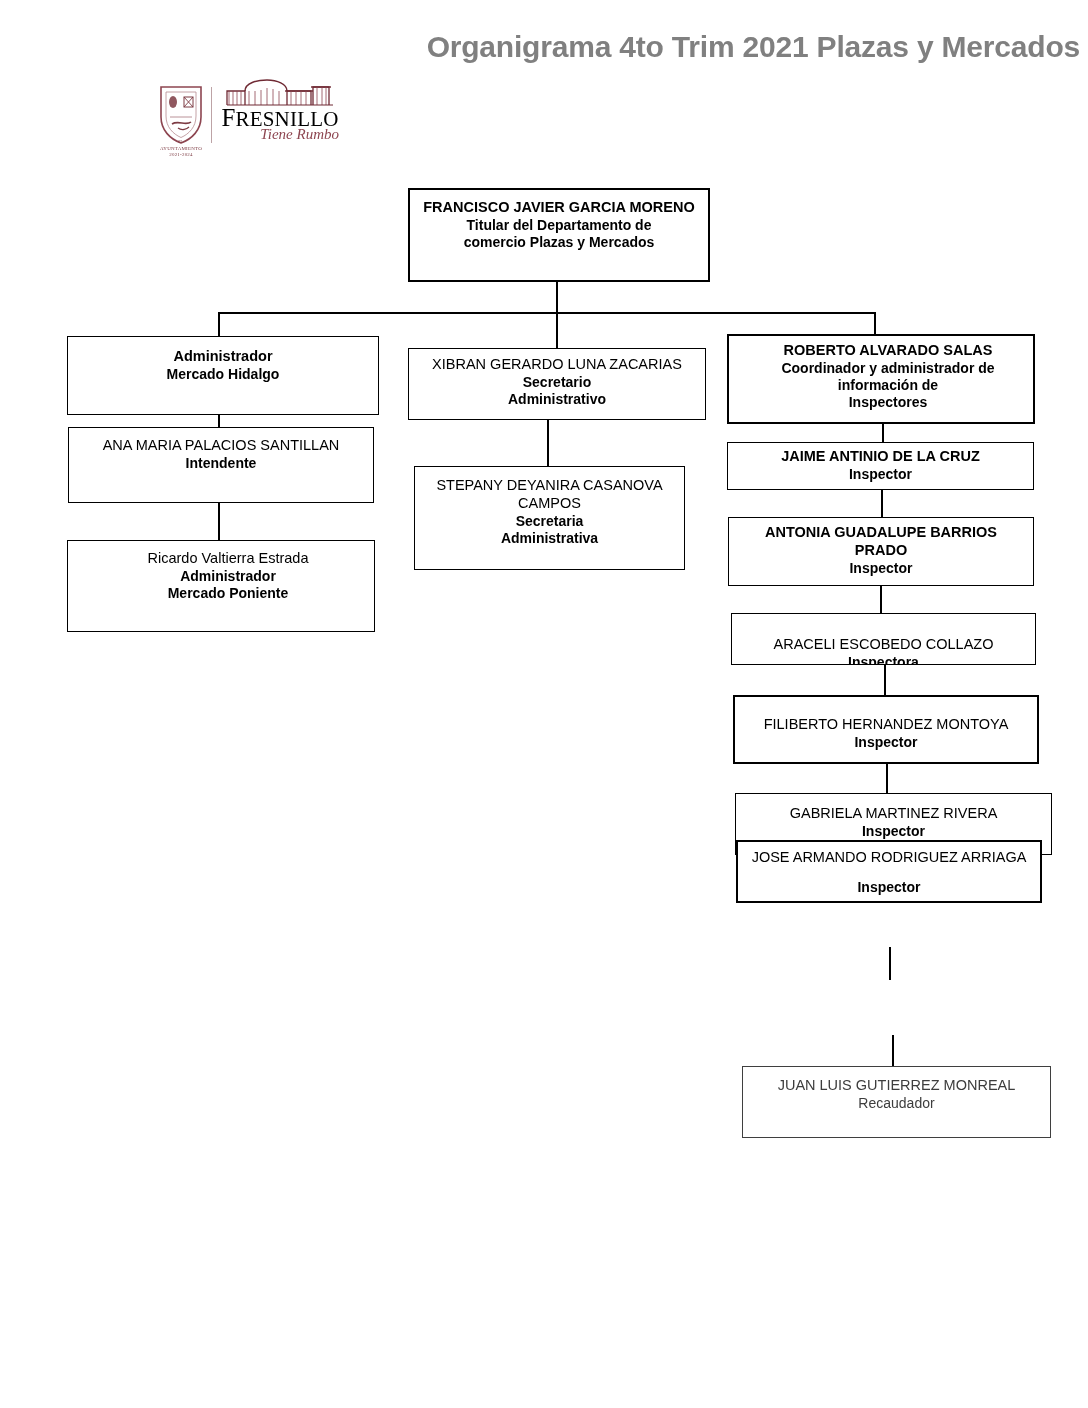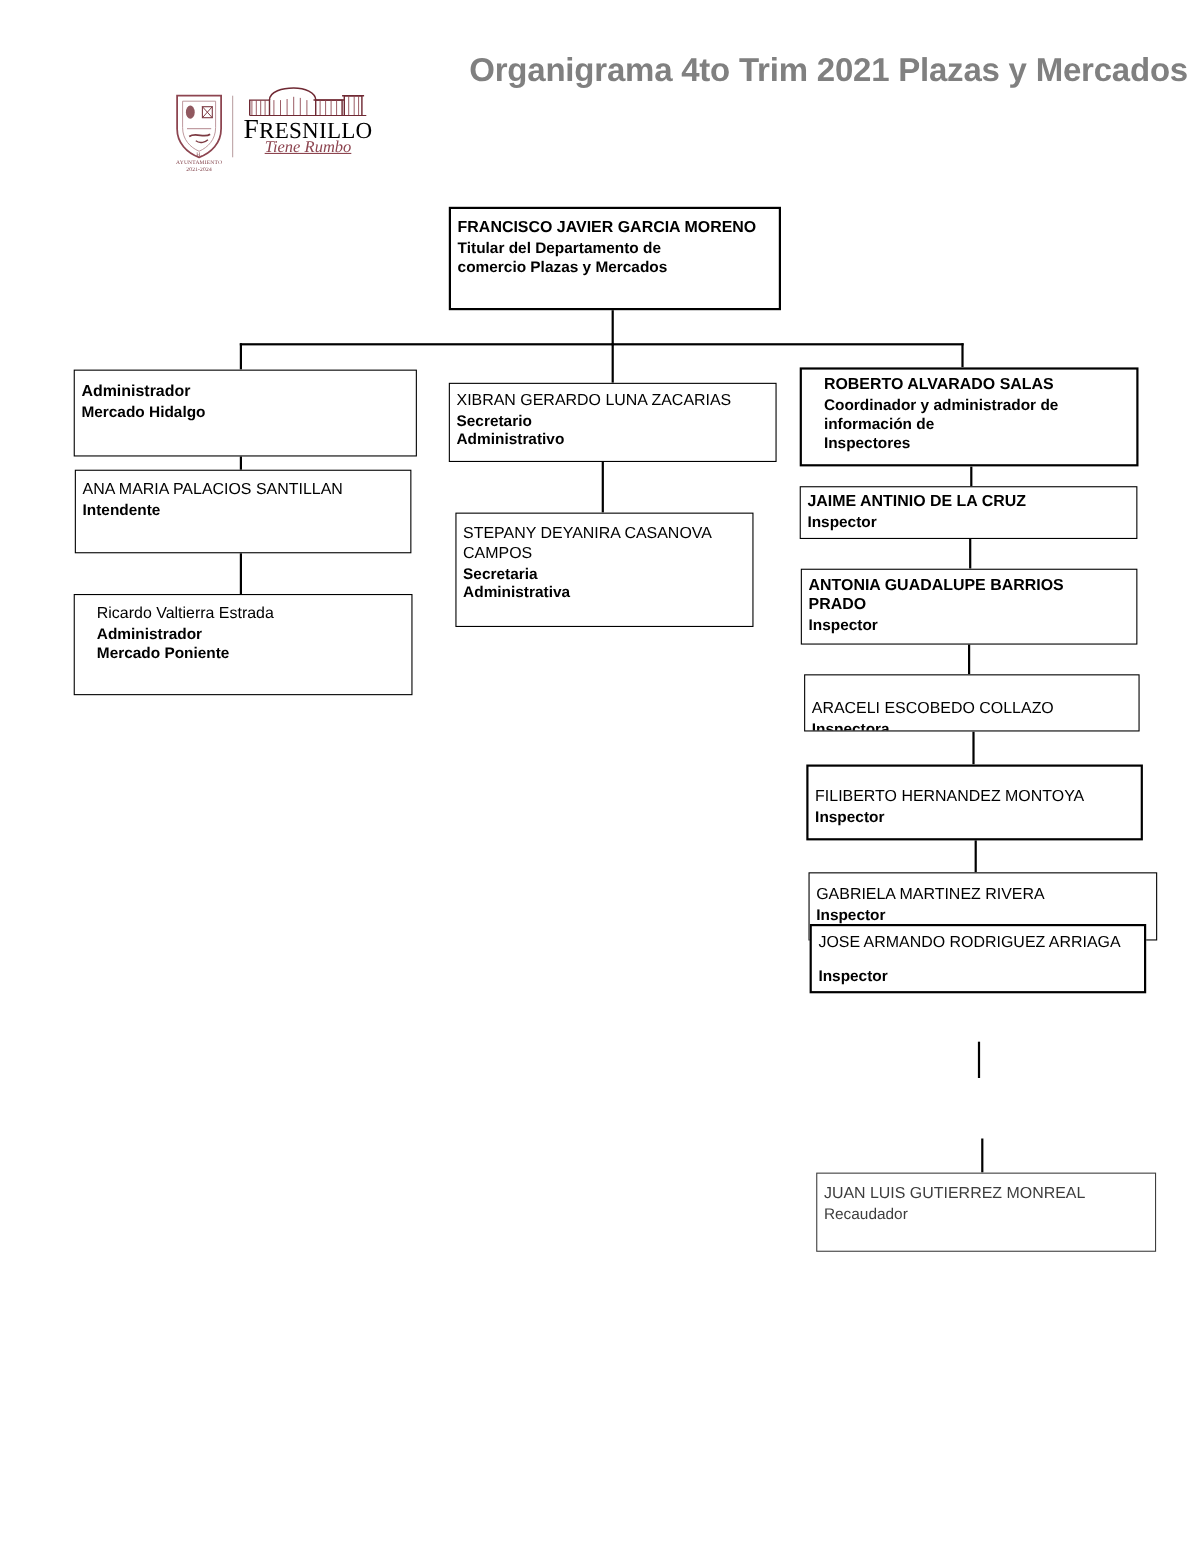--- a/index.html
+++ b/index.html
@@ -15,21 +15,21 @@
     width: 1088px;
     height: 1408px;
     background: #ffffff;
     overflow: hidden;
   }
 
   
   .doc-title {
     position: absolute;
     left: 380px;
-    top: 48px;
+    top: 30px;
     width: 700px;
     text-align: right;
     font-size: 30px;
     font-weight: bold;
     color: #808080;
     letter-spacing: -0.2px;
     white-space: nowrap;
   }
 
   
@@ -84,27 +84,26 @@
     font-size: 21px;
     color: #000000;
     letter-spacing: 0.2px;
     line-height: 1;
   }
   .wordmark-name .big { font-size: 25px; }
   .wordmark-sub {
     position: absolute;
     left: 0; top: 50px;
     width: 118px;
-    text-align: center;
+    text-align: right;
     font-family: "Liberation Serif", serif;
     font-style: italic;
     font-size: 15px;
     color: #8d4550;
     line-height: 1;
-    text-decoration: underline;
   }
 
   
   .chart-heading {
     position: absolute;
     left: 330px;
     top: 104px;
     width: 450px;
     text-align: center;
     font-size: 26px;
@@ -118,21 +117,21 @@
     position: absolute;
     background: #000000;
   }
 
   
   .node {
     position: absolute;
     box-sizing: border-box;
     border: 1.6px solid #000000;
     background: #ffffff;
-    text-align: left;
+    text-align: center;
     padding: 6px 6px 0 6px;
     line-height: 1.23;
     overflow: hidden;
   }
   .node .nm {
     display: block;
     font-size: 14.5px;
     font-weight: bold;
   }
   .node .rl {

